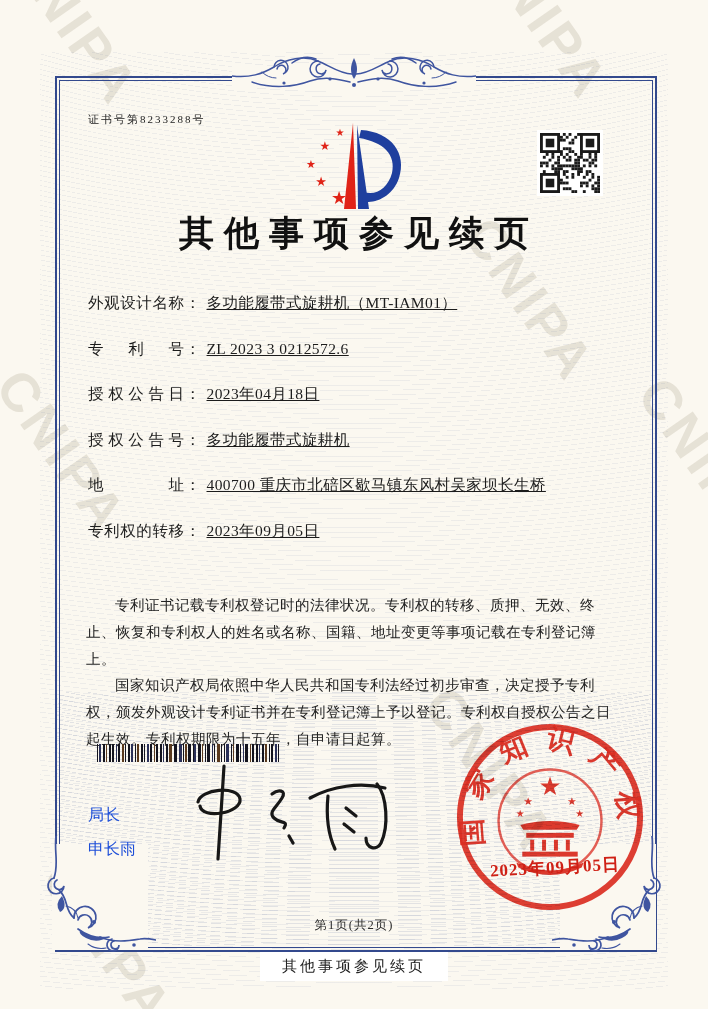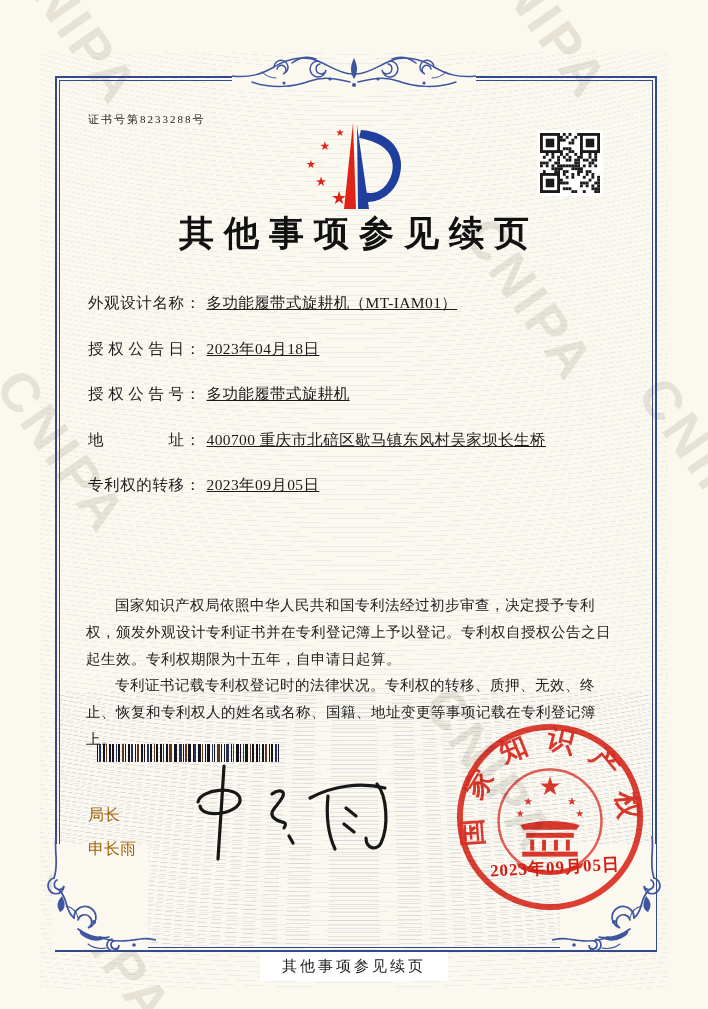--- a/index.html
+++ b/index.html
@@ -53,21 +53,21 @@
   .fcolon{ display:inline-block; margin:0 6px 0 1px; }
   .fvalue{ letter-spacing:.4px;text-decoration:underline; }
   .fpair2{ position:absolute; left:274px; top:0; }
   .fpair2 .flabel{ width:92px; }
   .paras{ position:absolute; left:86px; top:592px; width:538px; font-size:14.5px;
     line-height:1.85; color:#222; }
   .paras p{ margin:0; text-indent:2em; letter-spacing:.5px; }
   .barcode{ position:absolute; left:97px; top:744px; width:184px; height:18px;
     display:flex; align-items:stretch; }
   .signer{ position:absolute; left:88px; top:798px; font-family:"Liberation Sans",sans-serif;
-    font-size:16px; line-height:34px; color:#a16207; }
+    font-size:16px; line-height:34px; color:#1d4ed8; }
   .sig{ position:absolute; left:180px; top:760px; }
   .seal{ position:absolute; left:451px; top:718px; mix-blend-mode:multiply; opacity:.95; }
   .seal-date{
     position:absolute; left:460px; top:856px; width:190px; text-align:center;
     color:#cf2015; font-weight:bold; font-size:17px; letter-spacing:1px;
     transform:rotate(-3deg); font-family:"Liberation Serif",serif;
   }
   .pageno{ position:absolute; left:0; top:917px; width:708px; text-align:center;
     font-size:12.5px; color:#2a2a2a; letter-spacing:1px; }
   .contnote{
@@ -300,36 +300,39 @@
       <rect x="6" y="48" width="9" height="9" fill="#1a1a1a"></rect>
     </svg>
 
   <div class="title">其他事项参见续页</div>
 
   <div class="fields">
     <div class="frow">
       <span class="flabel">外观设计名称</span><span class="fcolon">：</span><span class="fvalue">多功能履带式旋耕机（MT-IAM01）</span>
     </div>
     <div class="frow">
+      <span class="flabel">专利号</span><span class="fcolon">：</span><span class="fvalue">ZL 2023 3 0212572.6</span>
+    </div>
+    <div class="frow">
       <span class="flabel">授权公告日</span><span class="fcolon">：</span><span class="fvalue">2023年04月18日</span>
     </div>
     <div class="frow">
       <span class="flabel">授权公告号</span><span class="fcolon">：</span><span class="fvalue">多功能履带式旋耕机</span>
     </div>
     <div class="frow">
       <span class="flabel">地址</span><span class="fcolon">：</span><span class="fvalue">400700 重庆市北碚区歇马镇东风村吴家坝长生桥</span>
     </div>
     <div class="frow">
       <span class="flabel">专利权的转移</span><span class="fcolon">：</span><span class="fvalue">2023年09月05日</span>
     </div>
   </div>
 
   <div class="paras">
+    <p>专利证书记载专利权登记时的法律状况。专利权的转移、质押、无效、终止、恢复和专利权人的姓名或名称、国籍、地址变更等事项记载在专利登记簿上。</p>
     <p>国家知识产权局依照中华人民共和国专利法经过初步审查，决定授予专利权，颁发外观设计专利证书并在专利登记簿上予以登记。专利权自授权公告之日起生效。专利权期限为十五年，自申请日起算。</p>
-    <p>专利证书记载专利权登记时的法律状况。专利权的转移、质押、无效、终止、恢复和专利权人的姓名或名称、国籍、地址变更等事项记载在专利登记簿上。</p>
   </div>
 
   <div class="barcode" id="barcode">
       <span style="display: inline-block; height: 100%; width: 1px; margin-right: 1px; background: rgb(20, 20, 30);"></span>
       <span style="display: inline-block; height: 100%; width: 2px; margin-right: 2px; background: rgb(44, 49, 88);"></span>
       <span style="display: inline-block; height: 100%; width: 3px; margin-right: 1px; background: rgb(20, 20, 30);"></span>
       <span style="display: inline-block; height: 100%; width: 1px; margin-right: 2px; background: rgb(90, 58, 30);"></span>
       <span style="display: inline-block; height: 100%; width: 2px; margin-right: 1px; background: rgb(20, 20, 30);"></span>
       <span style="display: inline-block; height: 100%; width: 3px; margin-right: 2px; background: rgb(20, 20, 30);"></span>
       <span style="display: inline-block; height: 100%; width: 1px; margin-right: 1px; background: rgb(44, 49, 88);"></span>
@@ -427,17 +430,18 @@
       <rect x="80" y="123" width="4" height="11"></rect>
       <rect x="92" y="123" width="4" height="11"></rect>
       <rect x="104" y="123" width="4" height="11"></rect>
       <rect x="116" y="123" width="4" height="11"></rect>
       <rect x="72" y="135" width="56" height="5"></rect>
       <path d="M66,146 Q100,162 134,146 L132,151 Q100,166 68,151 Z"></path>
     </g>
   </svg>
   <div class="seal-date">2023年09月05日</div>
 
+  <div class="pageno">第1页(共2页)</div>
   <div class="contnote">
     <span>其他事项参见续页</span>
   </div>
 
 </div>
 
 </body></html>

